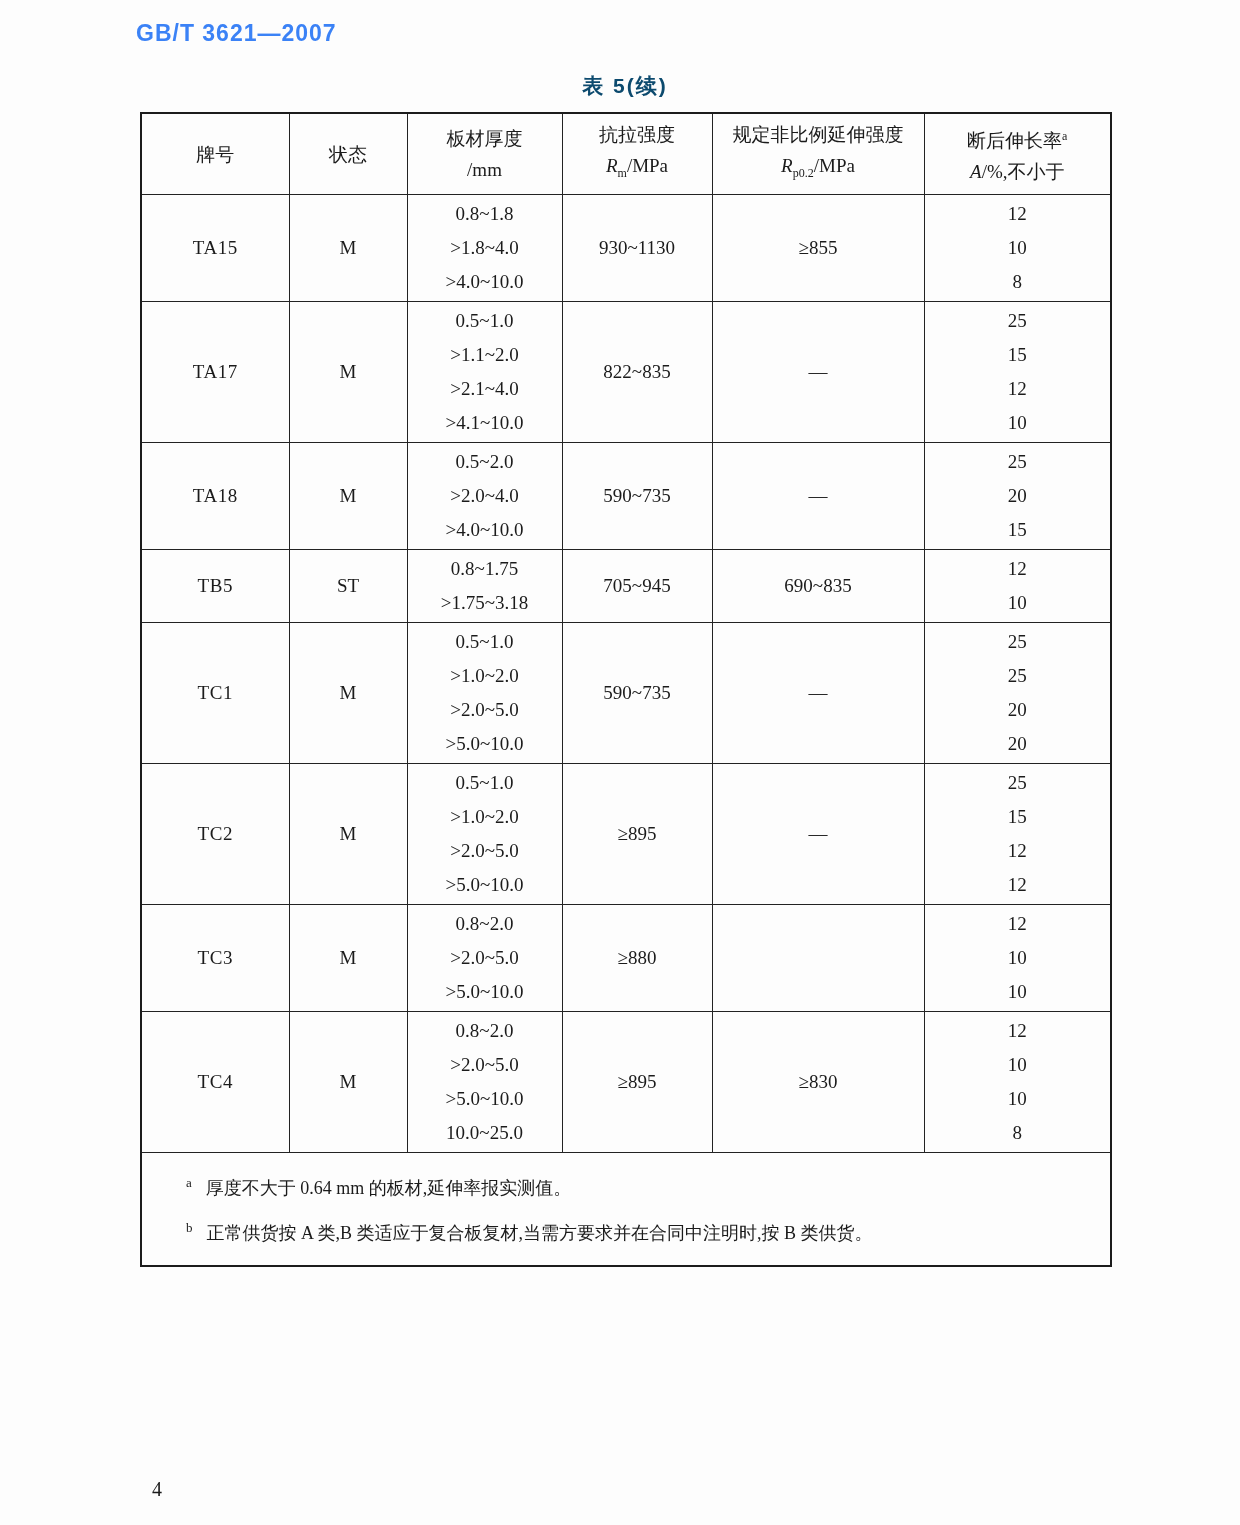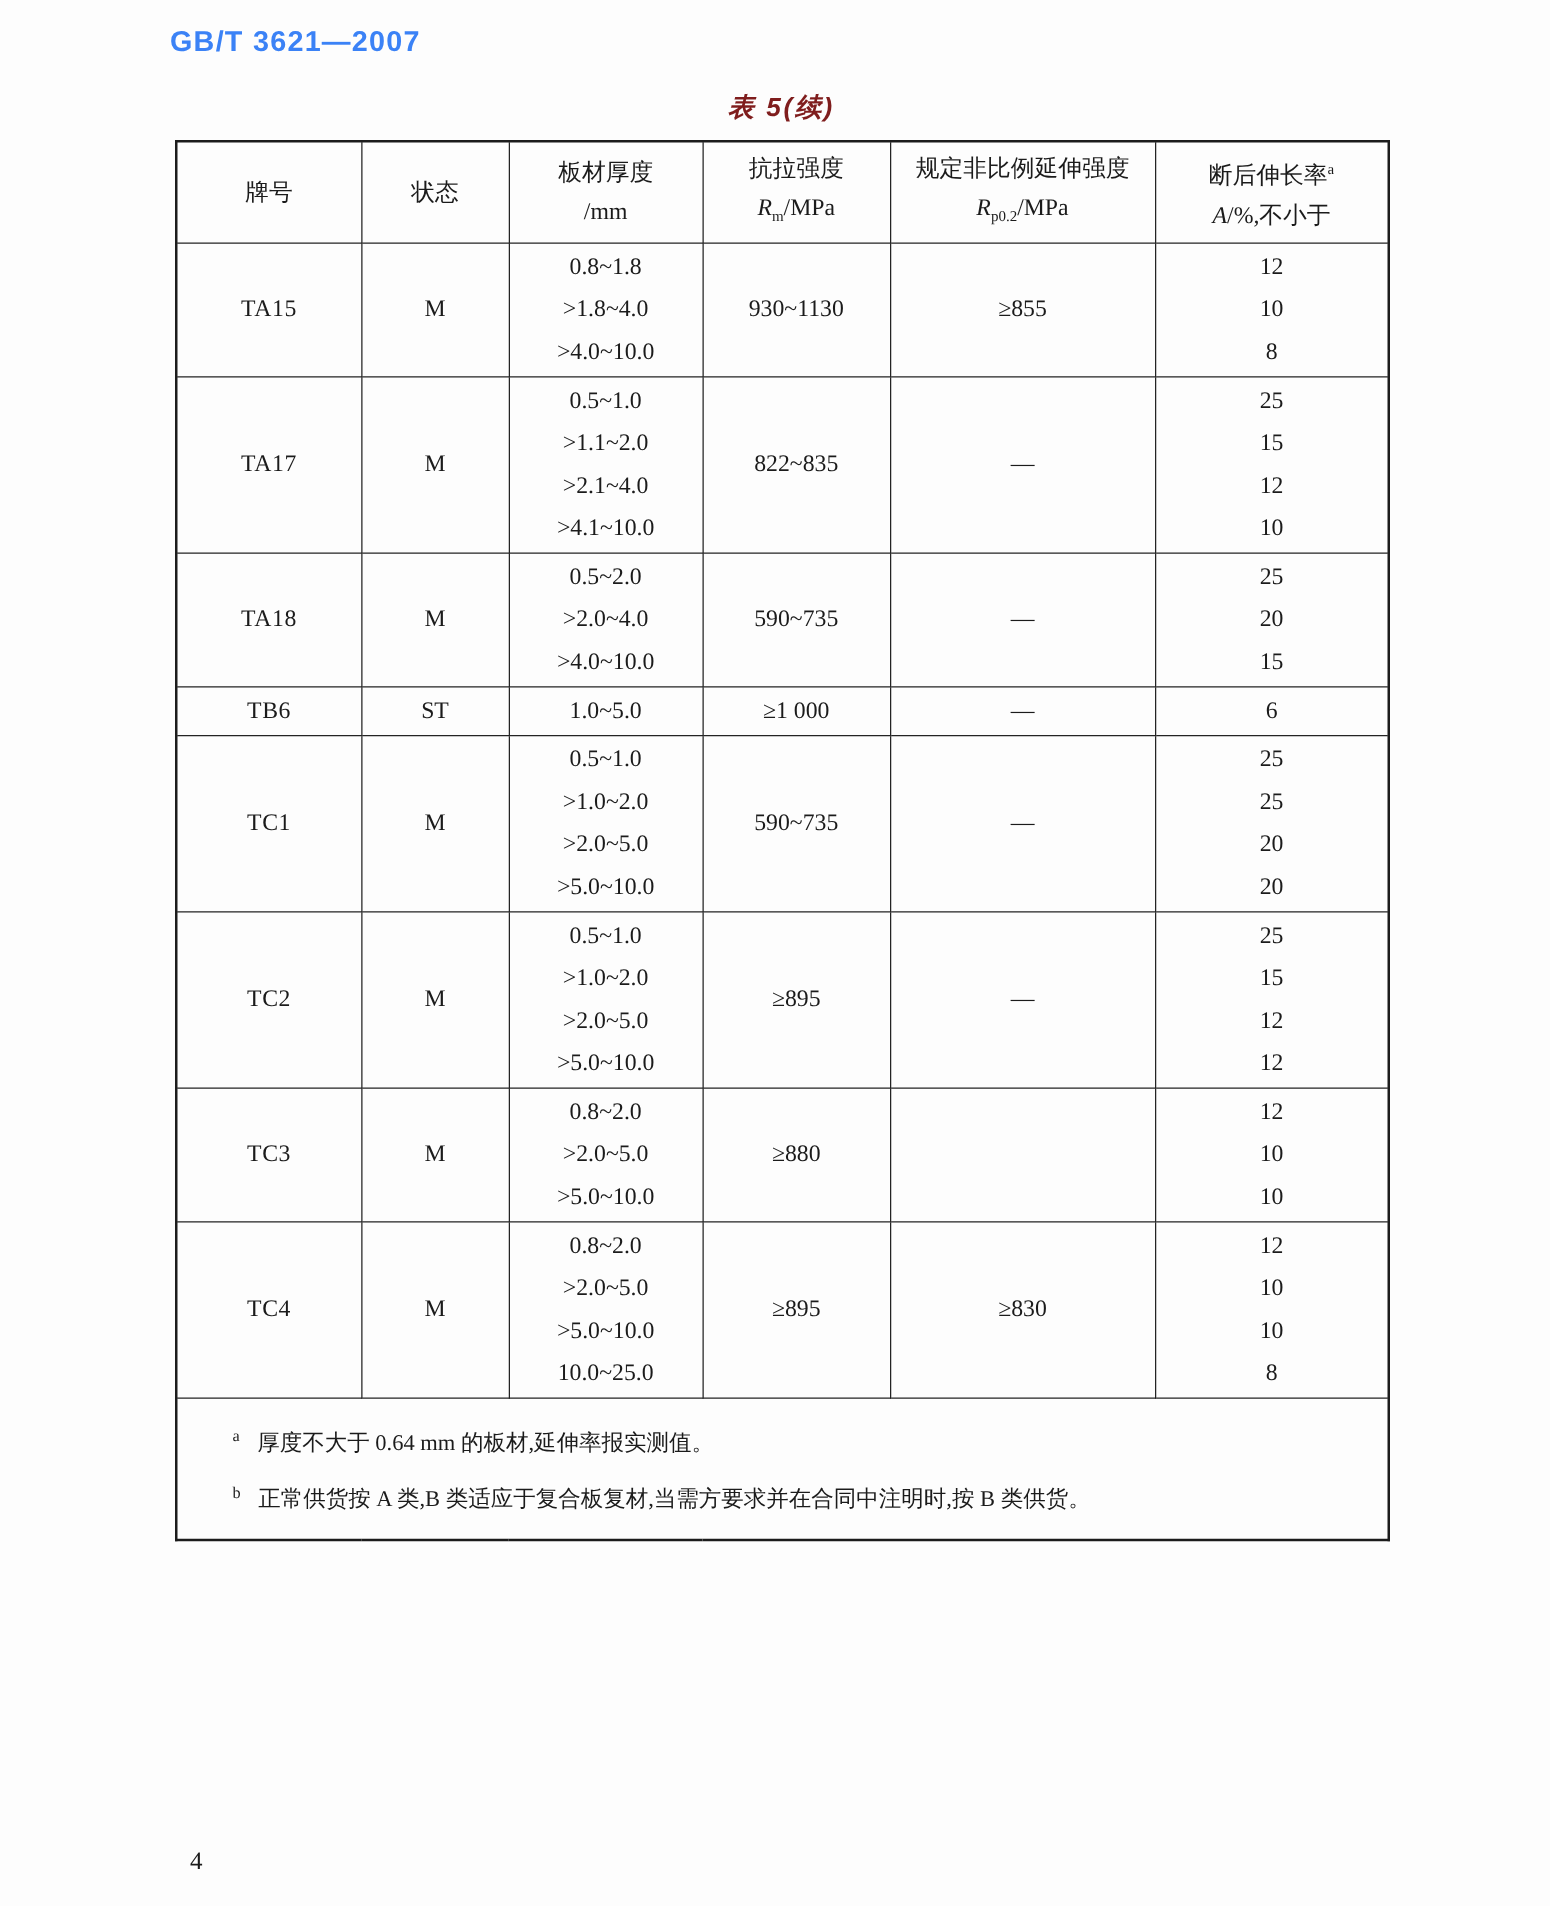--- a/index.html
+++ b/index.html
@@ -19,22 +19,21 @@
     position:absolute;left:136px;top:20px;
     font-family:"Liberation Sans", sans-serif;
     font-weight:bold;font-size:23px;letter-spacing:1px;
     color:#3b82f6;
   }
   .table-caption{
     position:absolute;left:140px;top:72px;width:970px;
     text-align:center;
     font-family:"Liberation Sans", sans-serif;
     font-weight:bold;font-size:21px;letter-spacing:2px;
-    color:#7f1d1d;
-    font-style:italic;
+    color:#0c4a6e;
   }
   table.spec{
     position:absolute;left:140px;top:112px;width:970px;
     border-collapse:collapse;table-layout:fixed;
     background:transparent;
   }
   table.spec th, table.spec td{
     border:1.5px solid #232323;
     text-align:center;vertical-align:middle;
     font-size:19px;
@@ -180,36 +179,38 @@
             <div class="cell-line" data-name="cell-value">—</div>
           </td>
           <td data-name="elongation-cell">
             <div class="cell-line" data-name="cell-value">25</div>
             <div class="cell-line" data-name="cell-value">20</div>
             <div class="cell-line" data-name="cell-value">15</div>
           </td>
         </tr>
         <tr data-name="table-row">
           <td data-name="grade-cell">
-            <div class="cell-line" data-name="cell-value">TB6</div>
+            <div class="cell-line" data-name="cell-value">TB5</div>
           </td>
           <td data-name="condition-cell">
             <div class="cell-line" data-name="cell-value">ST</div>
           </td>
           <td data-name="thickness-cell">
-            <div class="cell-line" data-name="cell-value">1.0~5.0</div>
-          </td>
-          <td data-name="tensile-cell">
-            <div class="cell-line" data-name="cell-value">≥1 000</div>
-          </td>
-          <td data-name="proof-cell">
-            <div class="cell-line" data-name="cell-value">—</div>
-          </td>
-          <td data-name="elongation-cell">
-            <div class="cell-line" data-name="cell-value">6</div>
+            <div class="cell-line" data-name="cell-value">0.8~1.75</div>
+            <div class="cell-line" data-name="cell-value">&gt;1.75~3.18</div>
+          </td>
+          <td data-name="tensile-cell">
+            <div class="cell-line" data-name="cell-value">705~945</div>
+          </td>
+          <td data-name="proof-cell">
+            <div class="cell-line" data-name="cell-value">690~835</div>
+          </td>
+          <td data-name="elongation-cell">
+            <div class="cell-line" data-name="cell-value">12</div>
+            <div class="cell-line" data-name="cell-value">10</div>
           </td>
         </tr>
         <tr data-name="table-row">
           <td data-name="grade-cell">
             <div class="cell-line" data-name="cell-value">TC1</div>
           </td>
           <td data-name="condition-cell">
             <div class="cell-line" data-name="cell-value">M</div>
           </td>
           <td data-name="thickness-cell">

